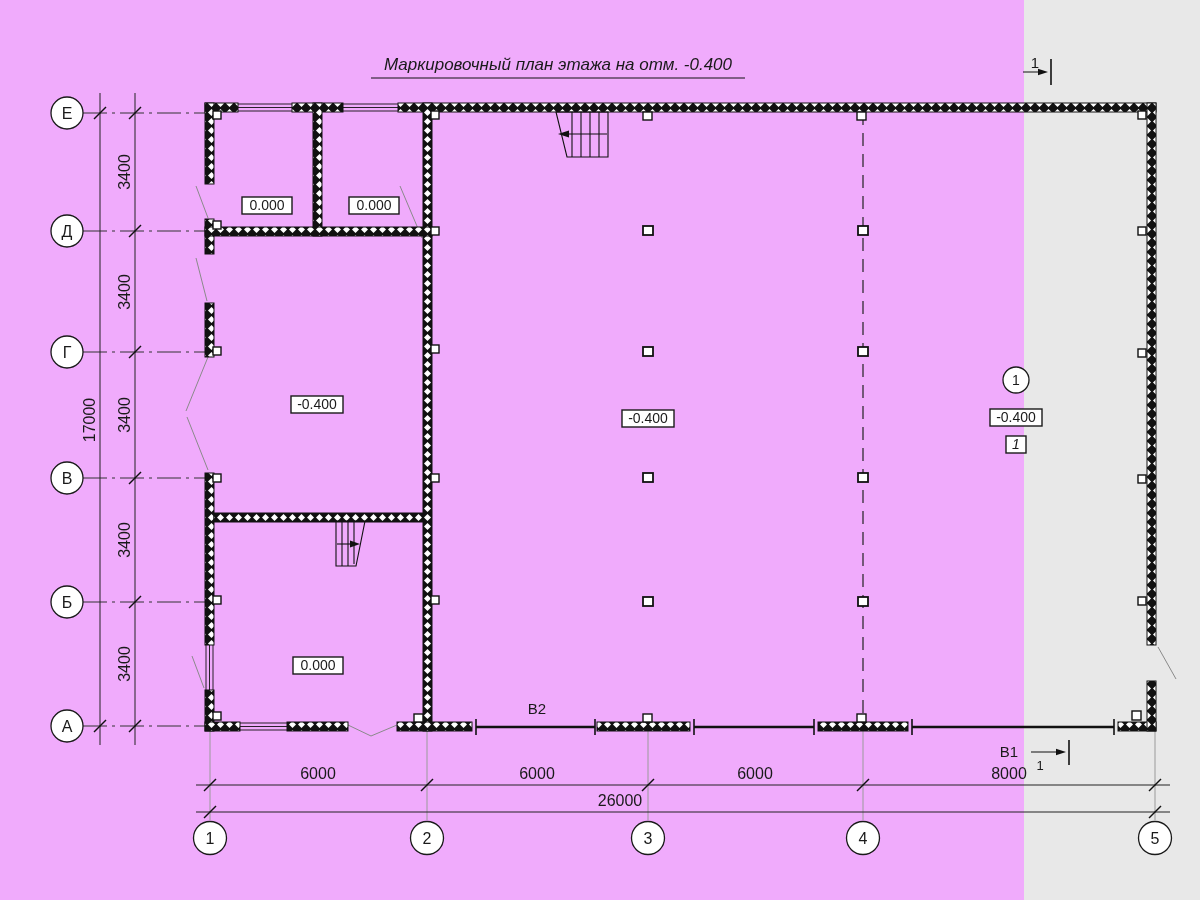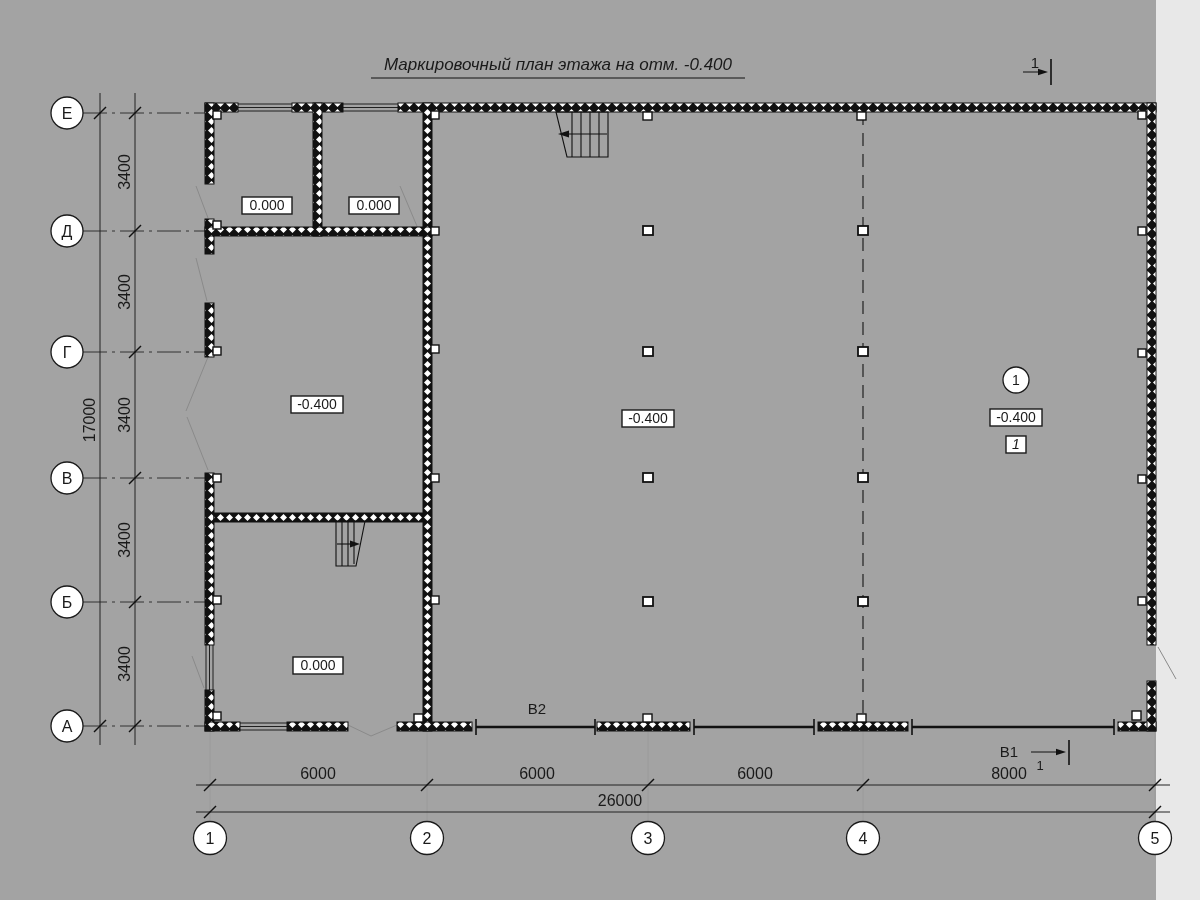--- a/index.html
+++ b/index.html
@@ -1,17 +1,17 @@
 <!DOCTYPE html>
 <html><head>
 <meta charset="utf-8">
 <style>
   html,body{margin:0;padding:0;background:#e8e8e8;}
   .sheet{
-    width:1156px;height:900px;background:#a3a3a3;position:relative;
+    width:1024px;height:900px;background:#f0abfc;position:relative;
     font-family:"Liberation Sans", sans-serif;
   }
   svg{display:block;}
   text{fill:#1a1a1a;}
   .t-title{font-size:17px;font-style:italic;}
   .t-dim{font-size:16px;}
   .t-bub{font-size:16px;}
   .t-elev{font-size:14px;}
   .t-mark{font-size:15px;}
   .t-small{font-size:13px;}

